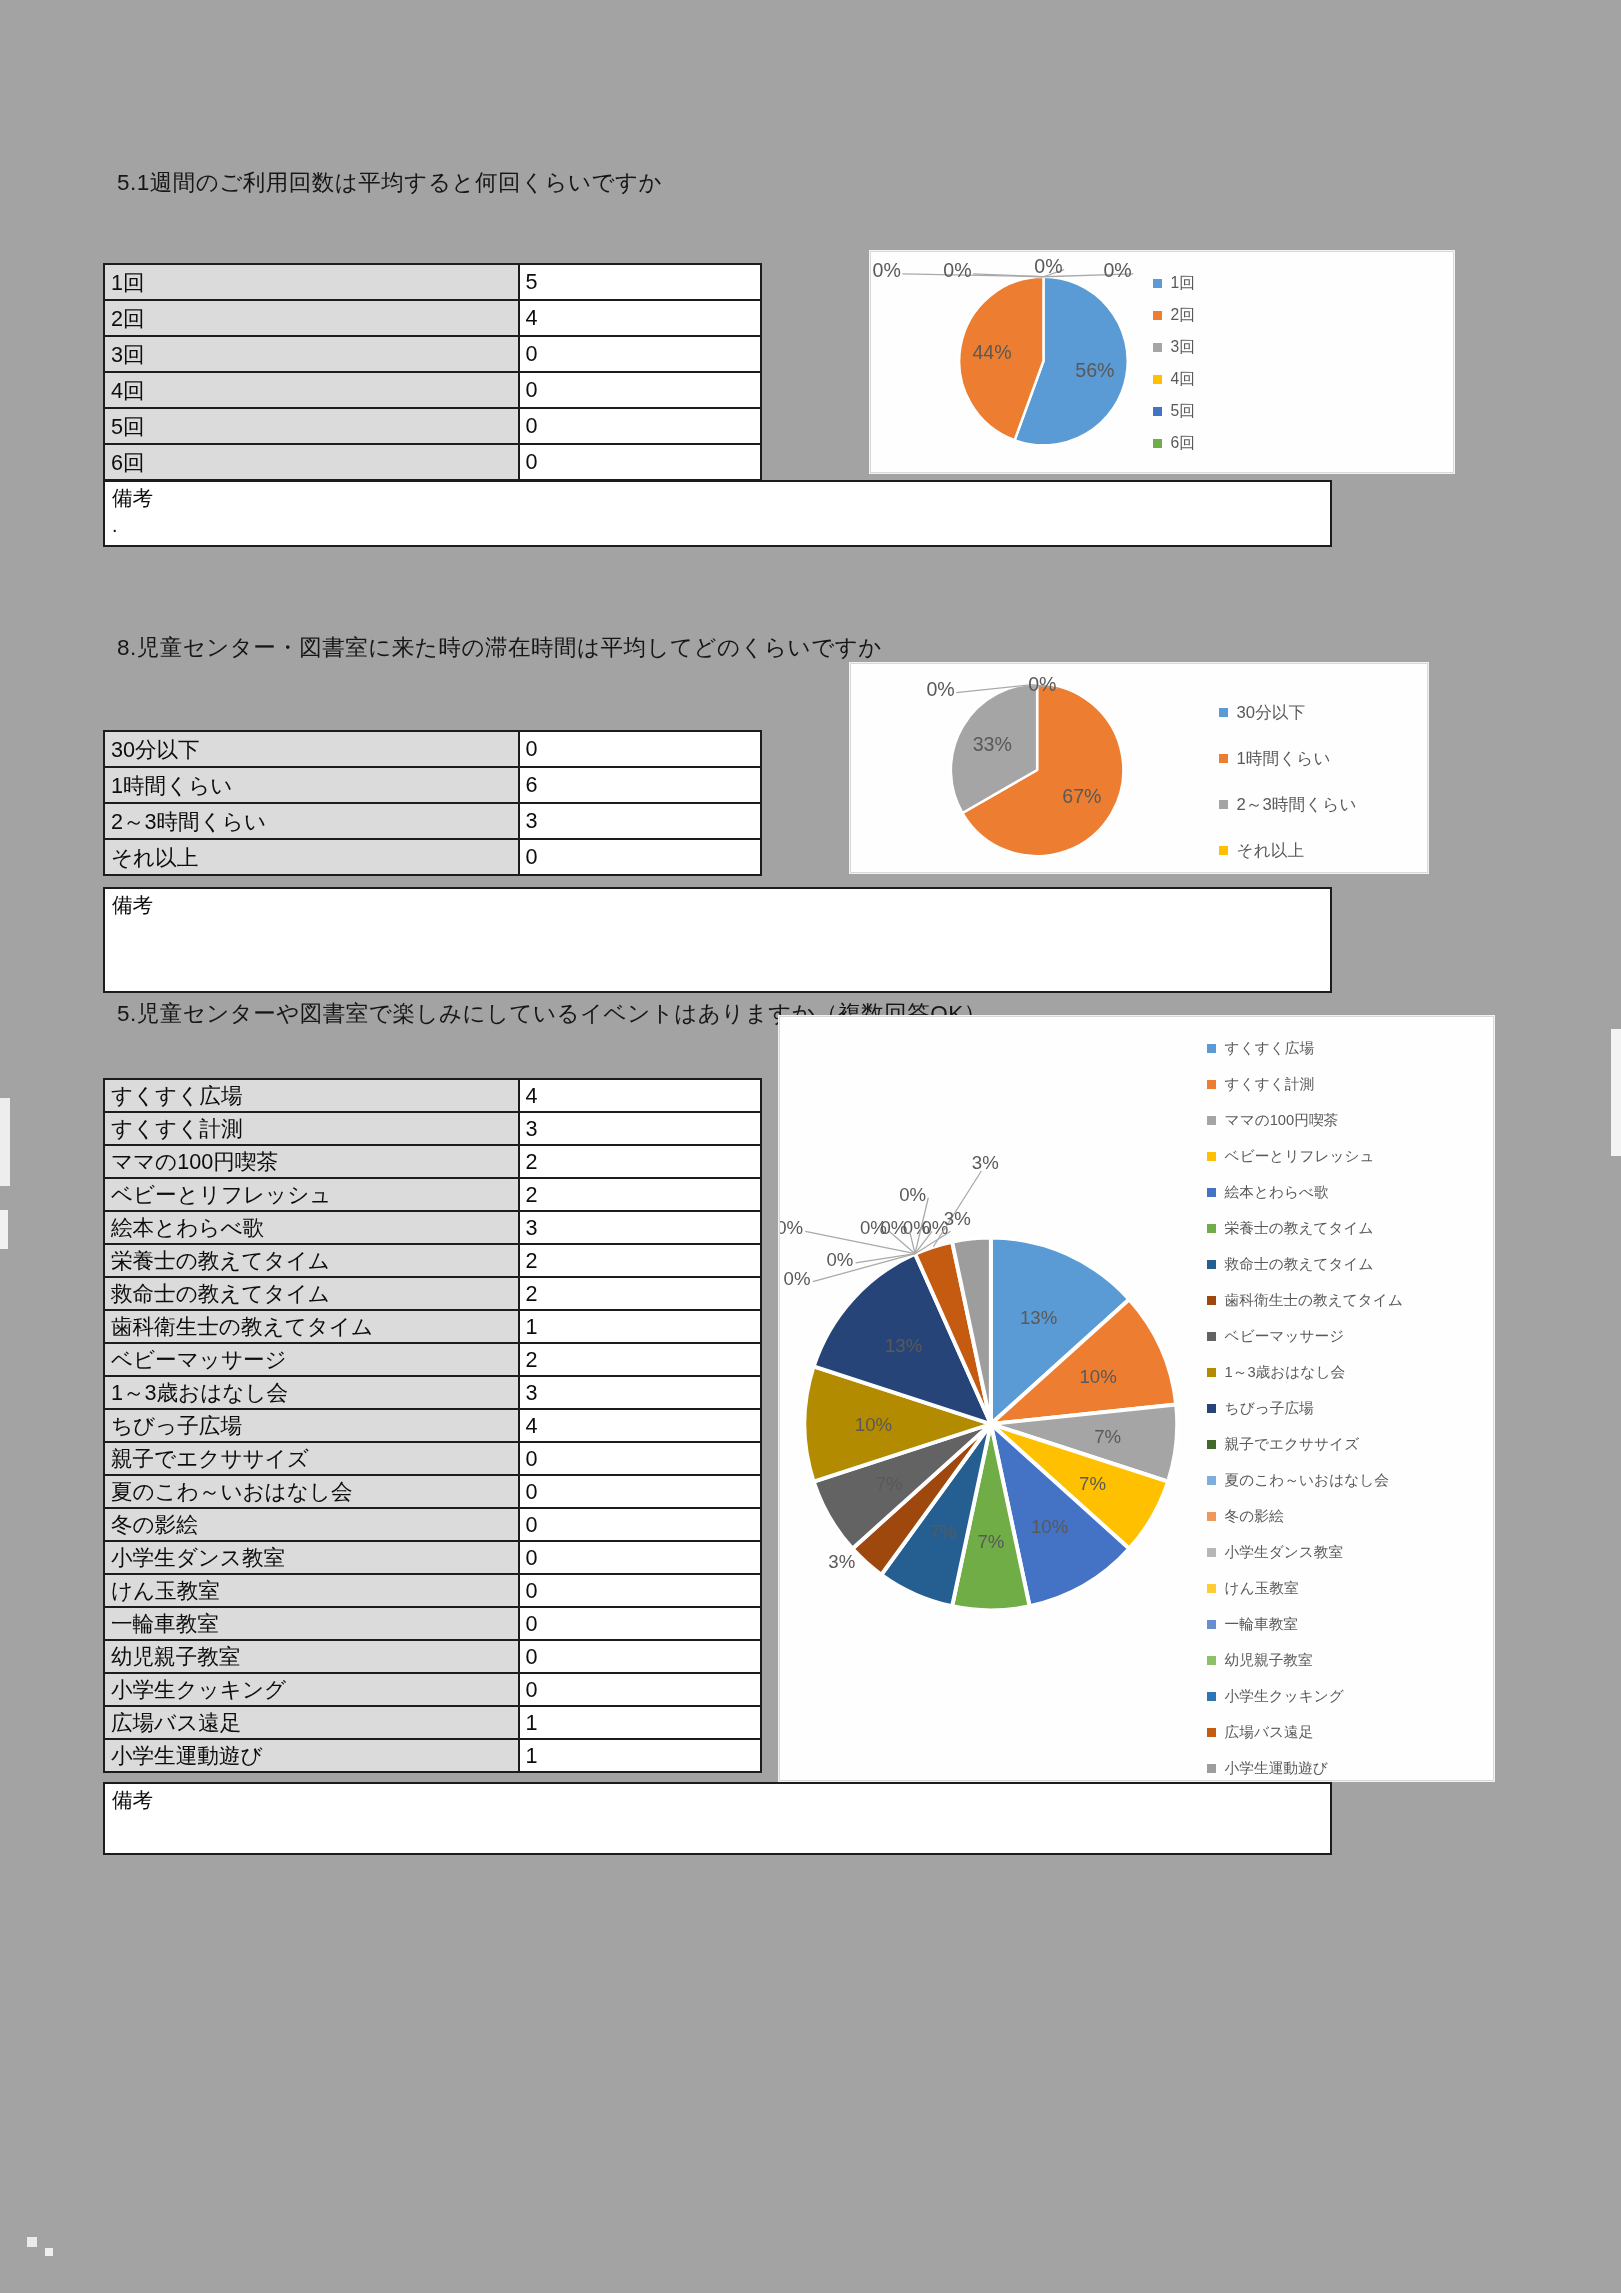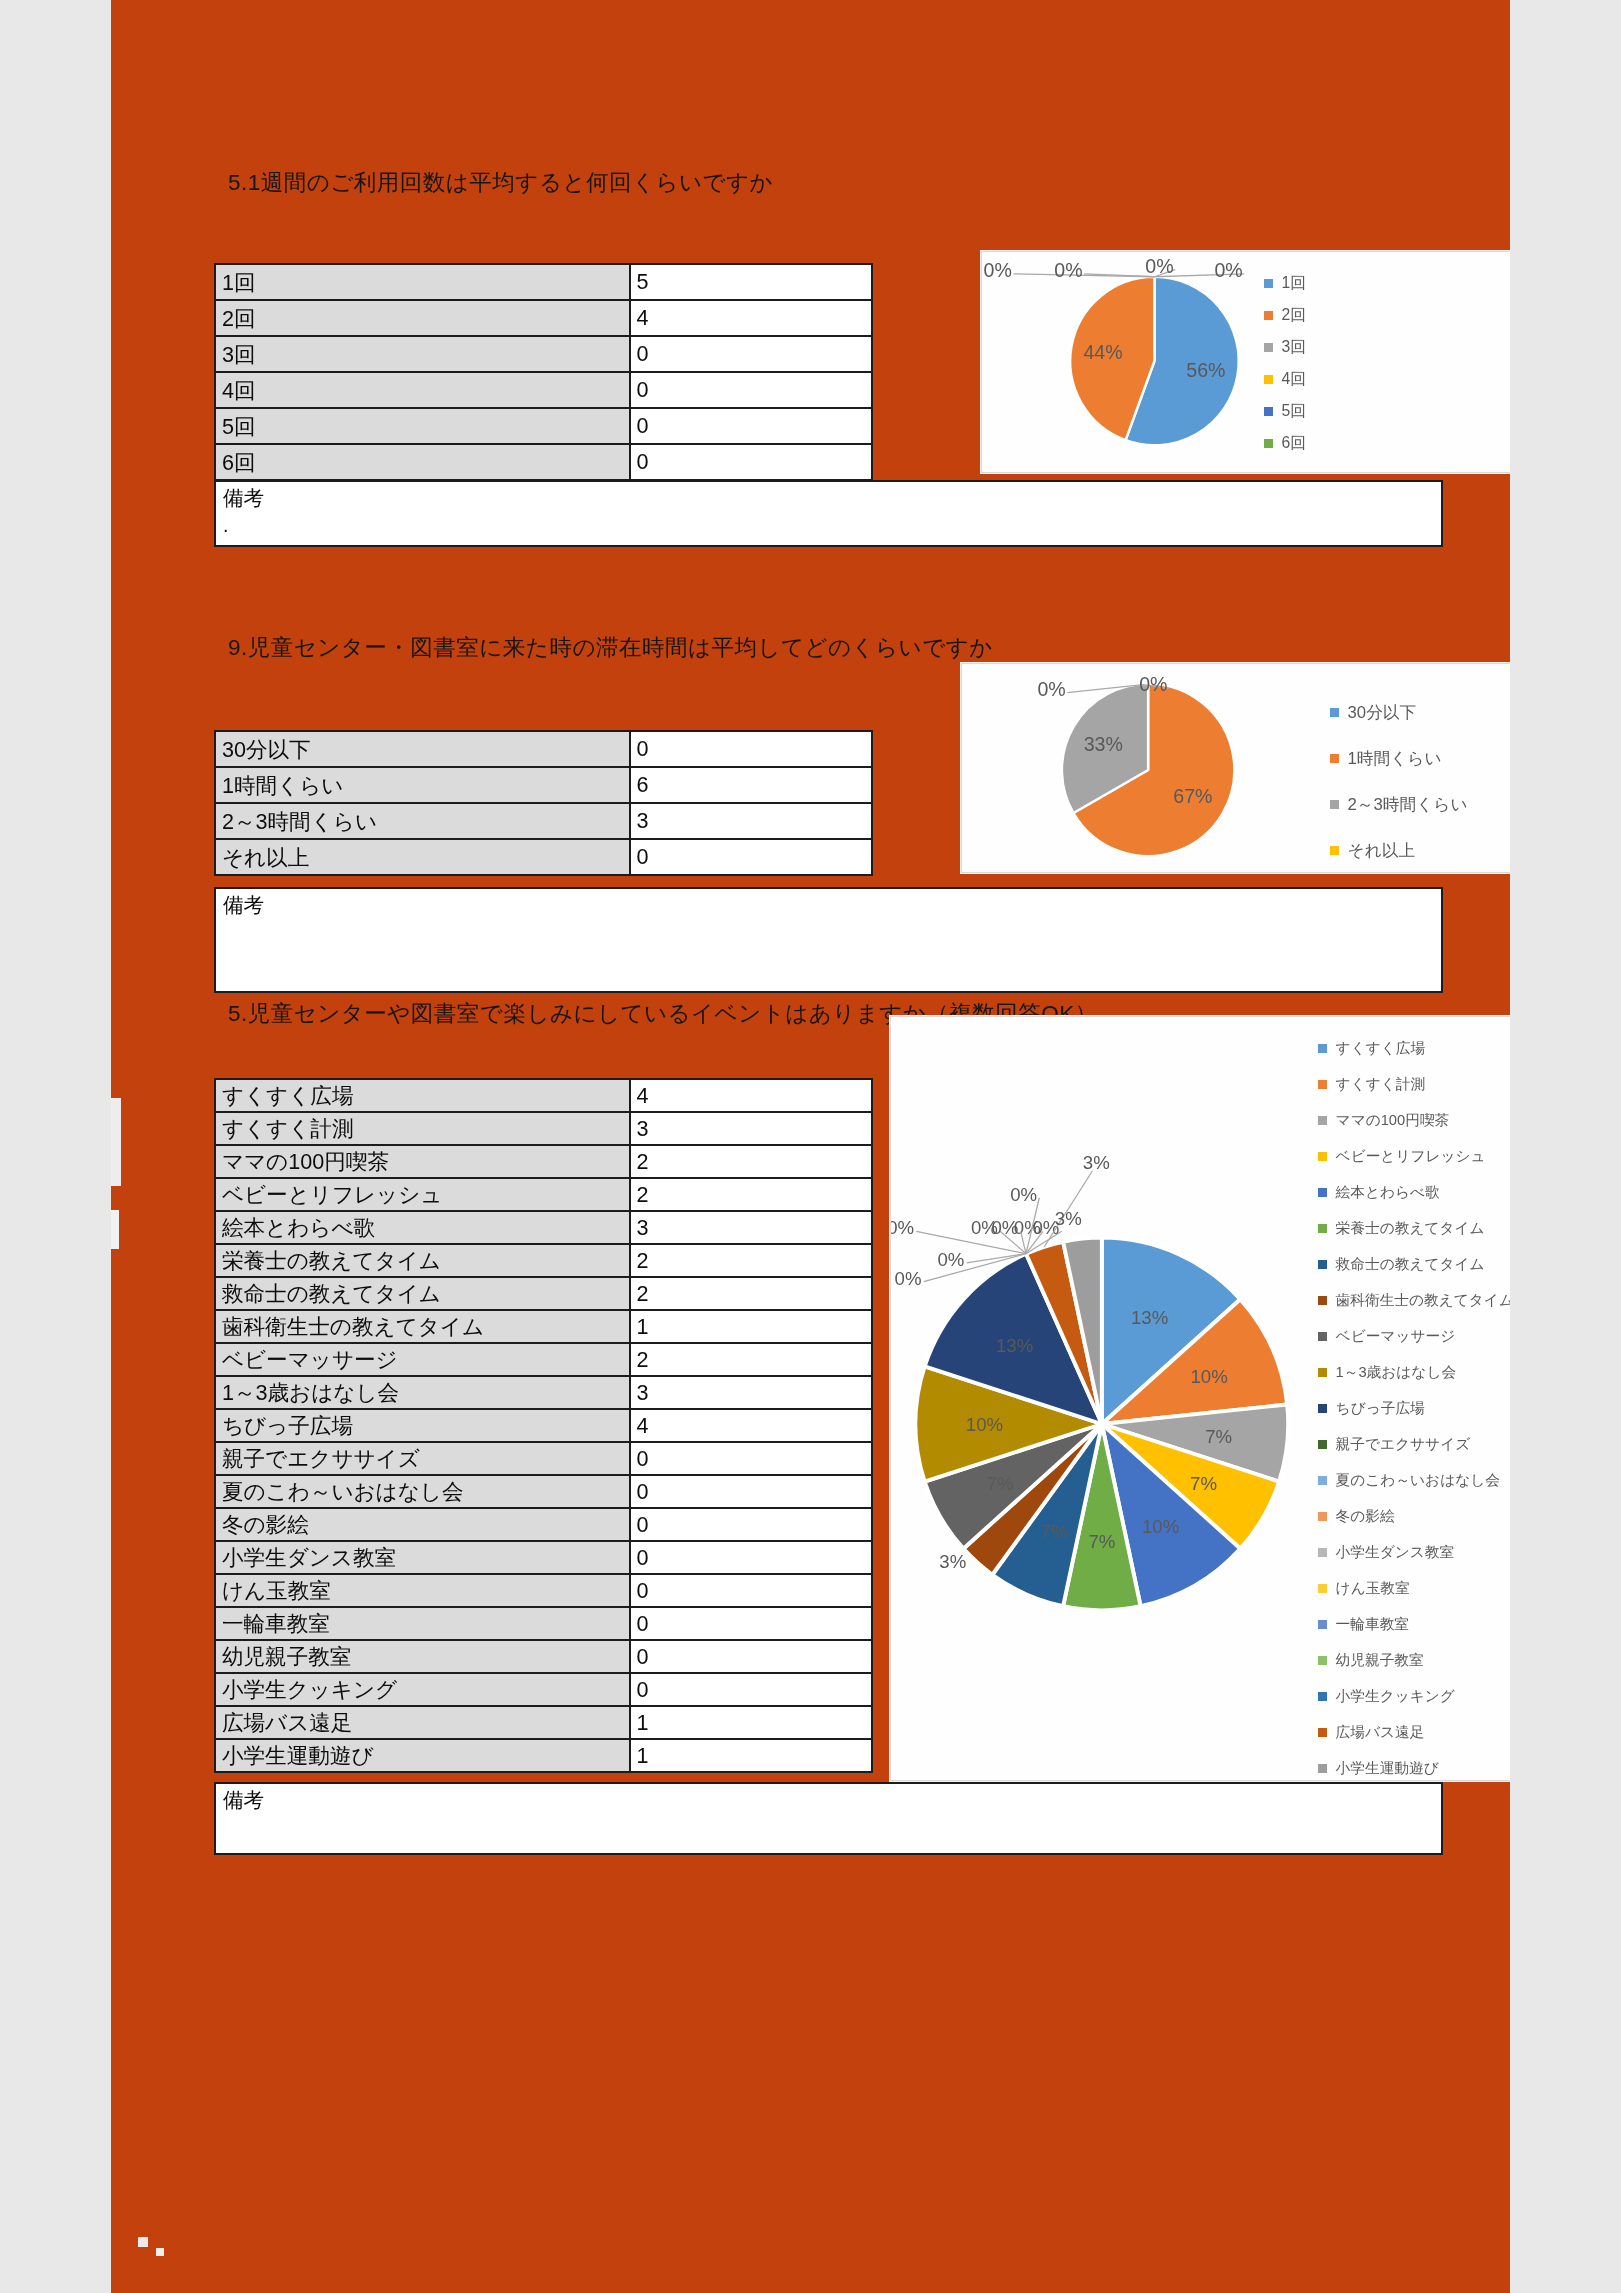--- a/index.html
+++ b/index.html
@@ -1,18 +1,18 @@
 <!DOCTYPE html>
 <html><head>
 <meta charset="utf-8">
 <style>
   html,body { margin:0; padding:0; background:#e8e8e8; }
   .page {
-    position:relative; width:1399px; height:2294px; margin:0 auto;
-    background:#c2410c; overflow:hidden;
+    position:relative; width:1621px; height:2294px; margin:0 auto;
+    background:#a3a3a3; overflow:hidden;
     font-family:"Liberation Sans", sans-serif;
     color:#111;
   }
   .sec-title { position:absolute; font-size:22.5px; color:#161616; letter-spacing:0.5px; white-space:nowrap; }
   #title5 { left:117px; top:167px; }
   #title6 { left:117px; top:632px; }
   #title7 { left:117px; top:998px; }
 
   table.survey { position:absolute; border-collapse:collapse; table-layout:fixed; background:#fff; border:2.9px solid #1c1c1c; }
   #table5 { left:103px; top:263px; width:659px; }
@@ -121,21 +121,21 @@
           <span class="swatch" style="background: rgb(112, 173, 71);"></span>
           <span class="ltext">6回</span>
         </div>
       </div>
     </div>
   <div class="memo" id="memo5">
     <div>備考</div>
     <div class="dot">.</div>
   </div>
 
-  <div class="sec-title" id="title6">9.児童センター・図書室に来た時の滞在時間は平均してどのくらいですか</div>
+  <div class="sec-title" id="title6">8.児童センター・図書室に来た時の滞在時間は平均してどのくらいですか</div>
   <table class="survey" id="table6">
       <tbody id="tbody6">
         <tr>
           <td class="lbl">30分以下</td>
           <td class="val">0</td>
         </tr>
         <tr>
           <td class="lbl">1時間くらい</td>
           <td class="val">6</td>
         </tr>

